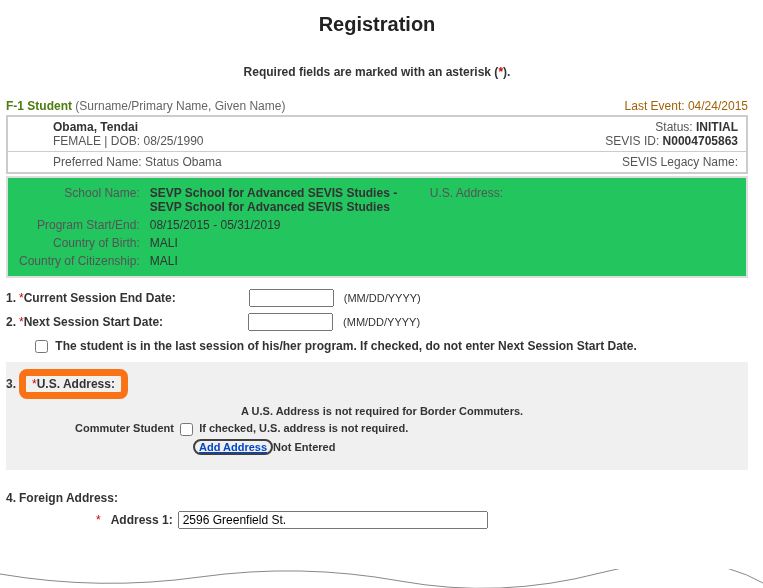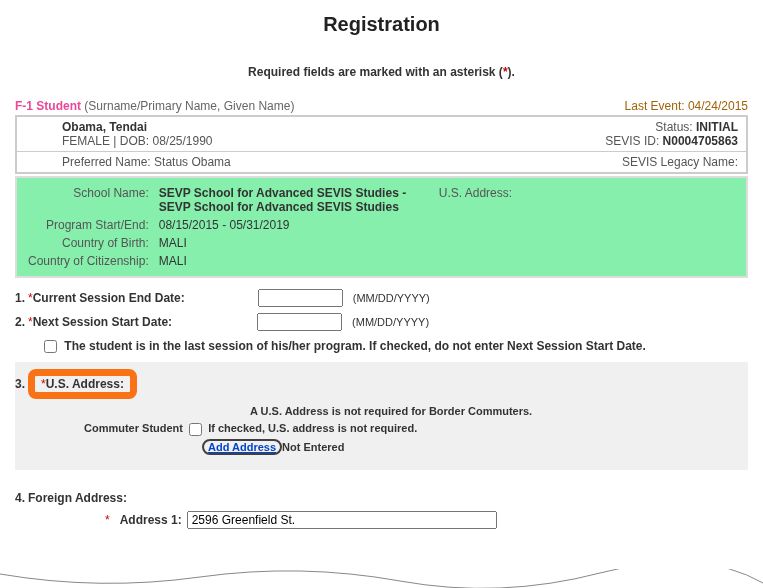--- a/index.html
+++ b/index.html
@@ -5,21 +5,21 @@
     * { box-sizing: border-box; }
     body {
       margin: 0;
       font-family: Arial, Helvetica, sans-serif;
       font-size: 12px;
       color: #333;
       background: #fff;
       width: 763px;
     }
     .page {
-      padding: 8px 15px 40px 15px;
+      padding: 8px 15px 40px 6px;
       position: relative;
     }
     h1.title {
       text-align: center;
       font-size: 20px;
       font-weight: bold;
       margin: 5px 0 15px 0;
       color: #222;
     }
     .required-note {
@@ -29,21 +29,21 @@
       margin-bottom: 20px;
       margin-top: 29px;
     }
     .asterisk { color: #c00; }
     .header-row {
       display: flex;
       justify-content: space-between;
       align-items: baseline;
       margin-bottom: 2px;
     }
-    .visa-type { font-weight: bold; color: #ec4899; }
+    .visa-type { font-weight: bold; color: #4d7c0f; }
     .visa-sub { font-weight: normal; color: #666; }
     .last-event { color: #a16207; }
 
     .info-box {
       border: 2px solid #ccc;
       margin-bottom: 2px;
     }
     .info-box table {
       width: 100%;
       border-collapse: collapse;
@@ -54,21 +54,21 @@
       border-bottom: 1px solid #ccc;
       color: #555;
     }
     .info-box tr:last-child td { border-bottom: none; }
     .bold { font-weight: bold; color: #333; }
     .right { text-align: right; }
 
     .school-box {
       border: 2px solid #ddd;
       padding: 6px;
-      background: #86efac;
+      background: #22c55e;
     }
     .school-box table { width: 100%; border-collapse: collapse; }
     .school-box td { padding: 2px 5px; vertical-align: top; }
     .lbl { text-align: right; color: #555; white-space: nowrap; width:110px;}
     .val { font-weight: bold; color: #333; }
 
     .form-area { margin-top: 8px; }
     .form-row {
       display: flex;
       align-items: center;

